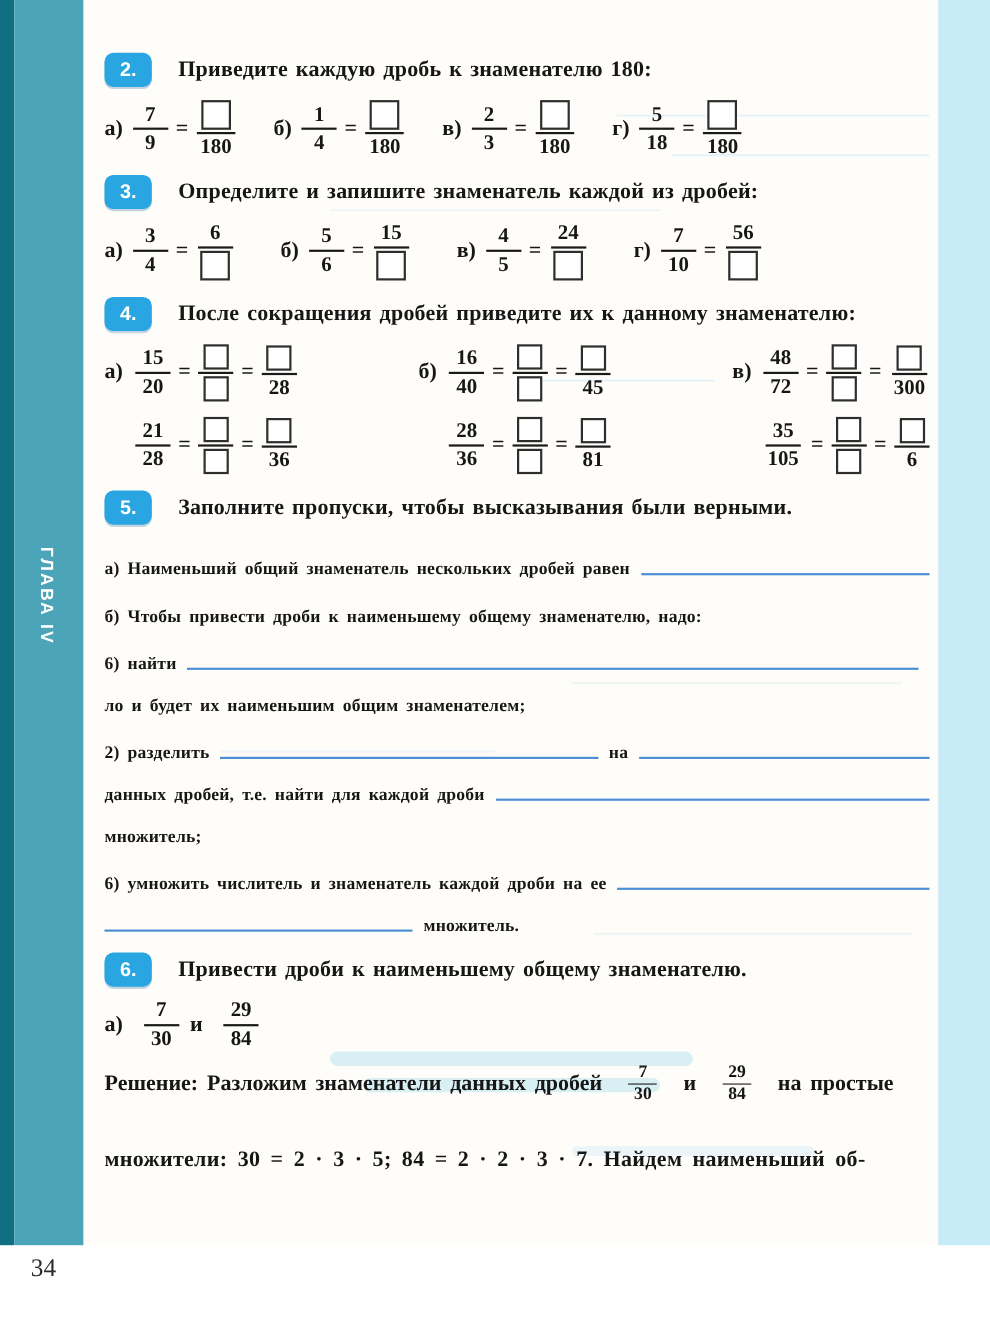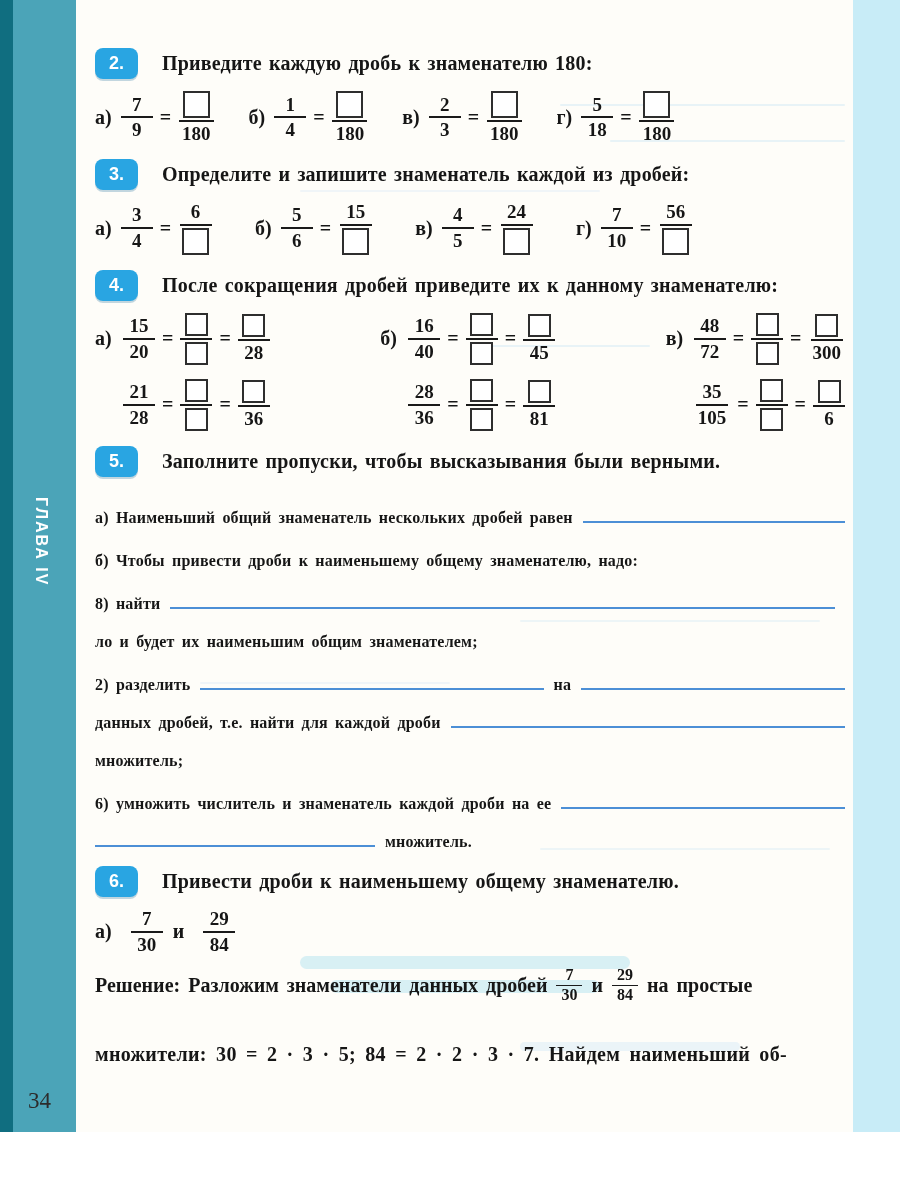--- a/index.html
+++ b/index.html
@@ -11,21 +11,21 @@
   .band-dark{position:absolute;left:0;top:0;width:13px;height:1132px;background:#106e80;}
   .band-teal{position:absolute;left:13px;top:0;width:63px;height:1132px;background:#4ba4b8;}
   .band-right{position:absolute;left:853px;top:0;width:47px;height:1132px;background:#c8ecf7;}
   .paper{position:absolute;left:76px;top:0;width:777px;height:1132px;background:#fefdf9;}
   .chapter-label{
     position:absolute;left:20px;top:472px;width:42px;height:140px;
     color:#ffffff;font-family:"Liberation Sans",sans-serif;font-weight:bold;
     font-size:16px;letter-spacing:2px;writing-mode:vertical-rl;
     display:flex;align-items:center;justify-content:center;
   }
-  .page-number{position:absolute;left:28px;top:1088px;font-size:23px;color:#2c2c2c;}
+  .page-number{position:absolute;left:28px;top:1140px;font-size:23px;color:#2c2c2c;}
 
   
   .ghost{position:absolute;height:2px;background:#cfe6f4;opacity:.45;border-radius:2px;}
   .ghost.cyan{height:13px;background:#9fdcee;opacity:.4;border-radius:7px;}
   .ghost.soft{height:9px;background:#d8ecf7;opacity:.5;border-radius:5px;}
 
   .content{position:absolute;left:95px;top:48px;width:750px;}
   .ex{margin-bottom:15px;}
   .ex-header{display:flex;align-items:center;gap:24px;margin-bottom:12px;}
   .badge{
@@ -61,21 +61,21 @@
   .blank{flex:1 1 auto;border-bottom:2px solid #4c8fd6;margin:0 10px 4px;height:2px;}
   .blank.first{margin-left:0;}
   .blank.last{margin-right:0;}
   .blank.fx272{flex:0 0 272px;}
   .blank.fx280{flex:0 0 280px;}
   .blank.g13{flex:1.3 1 auto;}
   .para{margin-bottom:5px;}
 
   
   .ex6-item{display:flex;align-items:center;gap:10px;margin:6px 0 12px;}
-  .sol-line1{display:flex;align-items:center;gap:9px;font-size:20px;font-weight:bold;word-spacing:3px;margin-bottom:5px;}
+  .sol-line1{display:flex;align-items:center;gap:24px;font-size:20px;font-weight:bold;word-spacing:3px;margin-bottom:5px;}
   .frac.inline{font-size:16px;}
   .frac.inline .fnum{padding:0 3px 1px;min-width:20px;border-bottom-width:1.5px;}
   .frac.inline .fden{padding:1px 3px 0;min-width:20px;}
   .sol-text{font-size:20px;font-weight:bold;word-spacing:4px;letter-spacing:.3px;line-height:35px;margin-top:34px;}
 </style>
 </head>
 <body>
 
 <div class="band-dark"></div>
 <div class="band-teal"></div>
@@ -399,21 +399,21 @@
     </div>
 
     <div class="para">
       <div class="fill-line">
         <span class="t">б) Чтобы привести дроби к наименьшему общему знаменателю, надо:</span>
       </div>
     </div>
 
     <div class="para">
       <div class="fill-line">
-        <span class="t">8) найти</span>
+        <span class="t">6) найти</span>
         <span class="blank"></span>
       </div>
       <div class="fill-line">
         <span class="t">ло и будет их наименьшим общим знаменателем;</span>
       </div>
     </div>
 
     <div class="para">
       <div class="fill-line">
         <span class="t">2) разделить</span>

